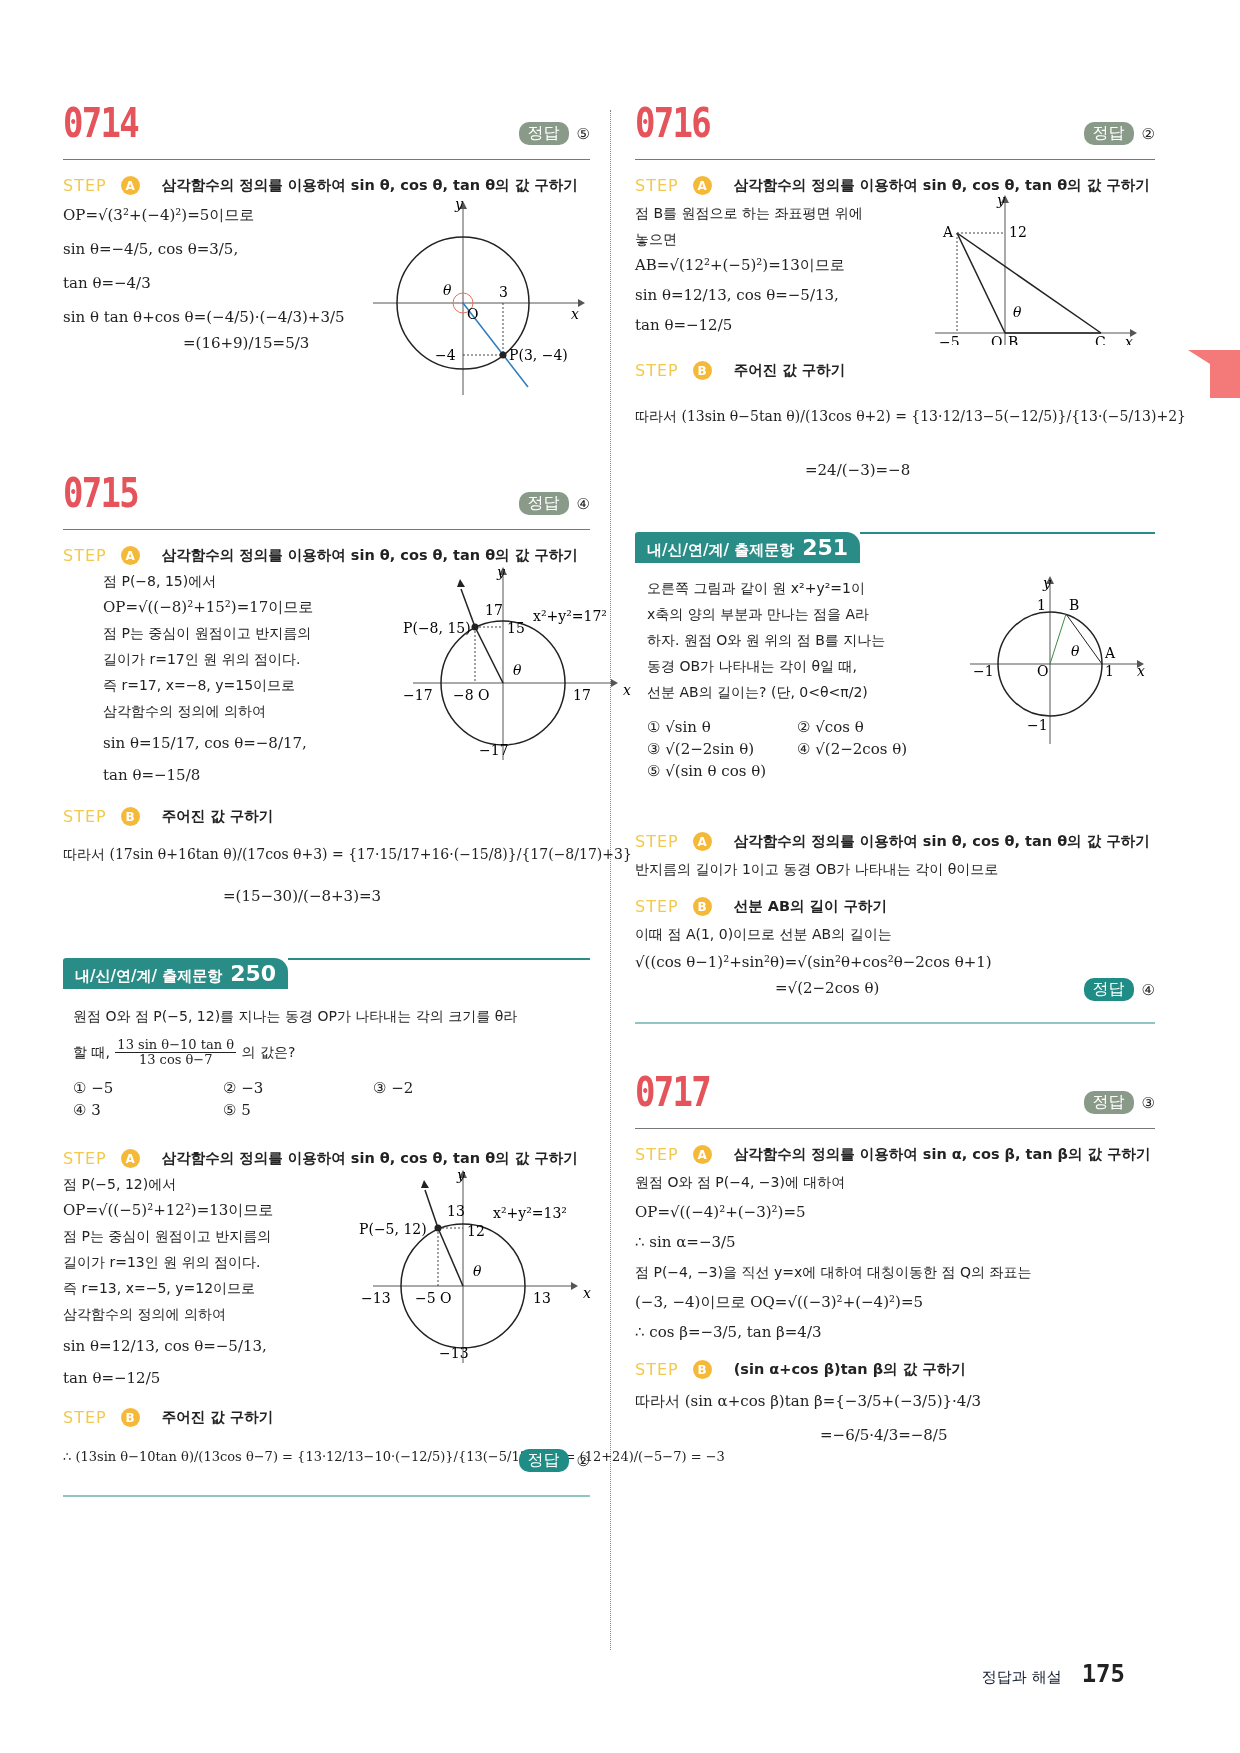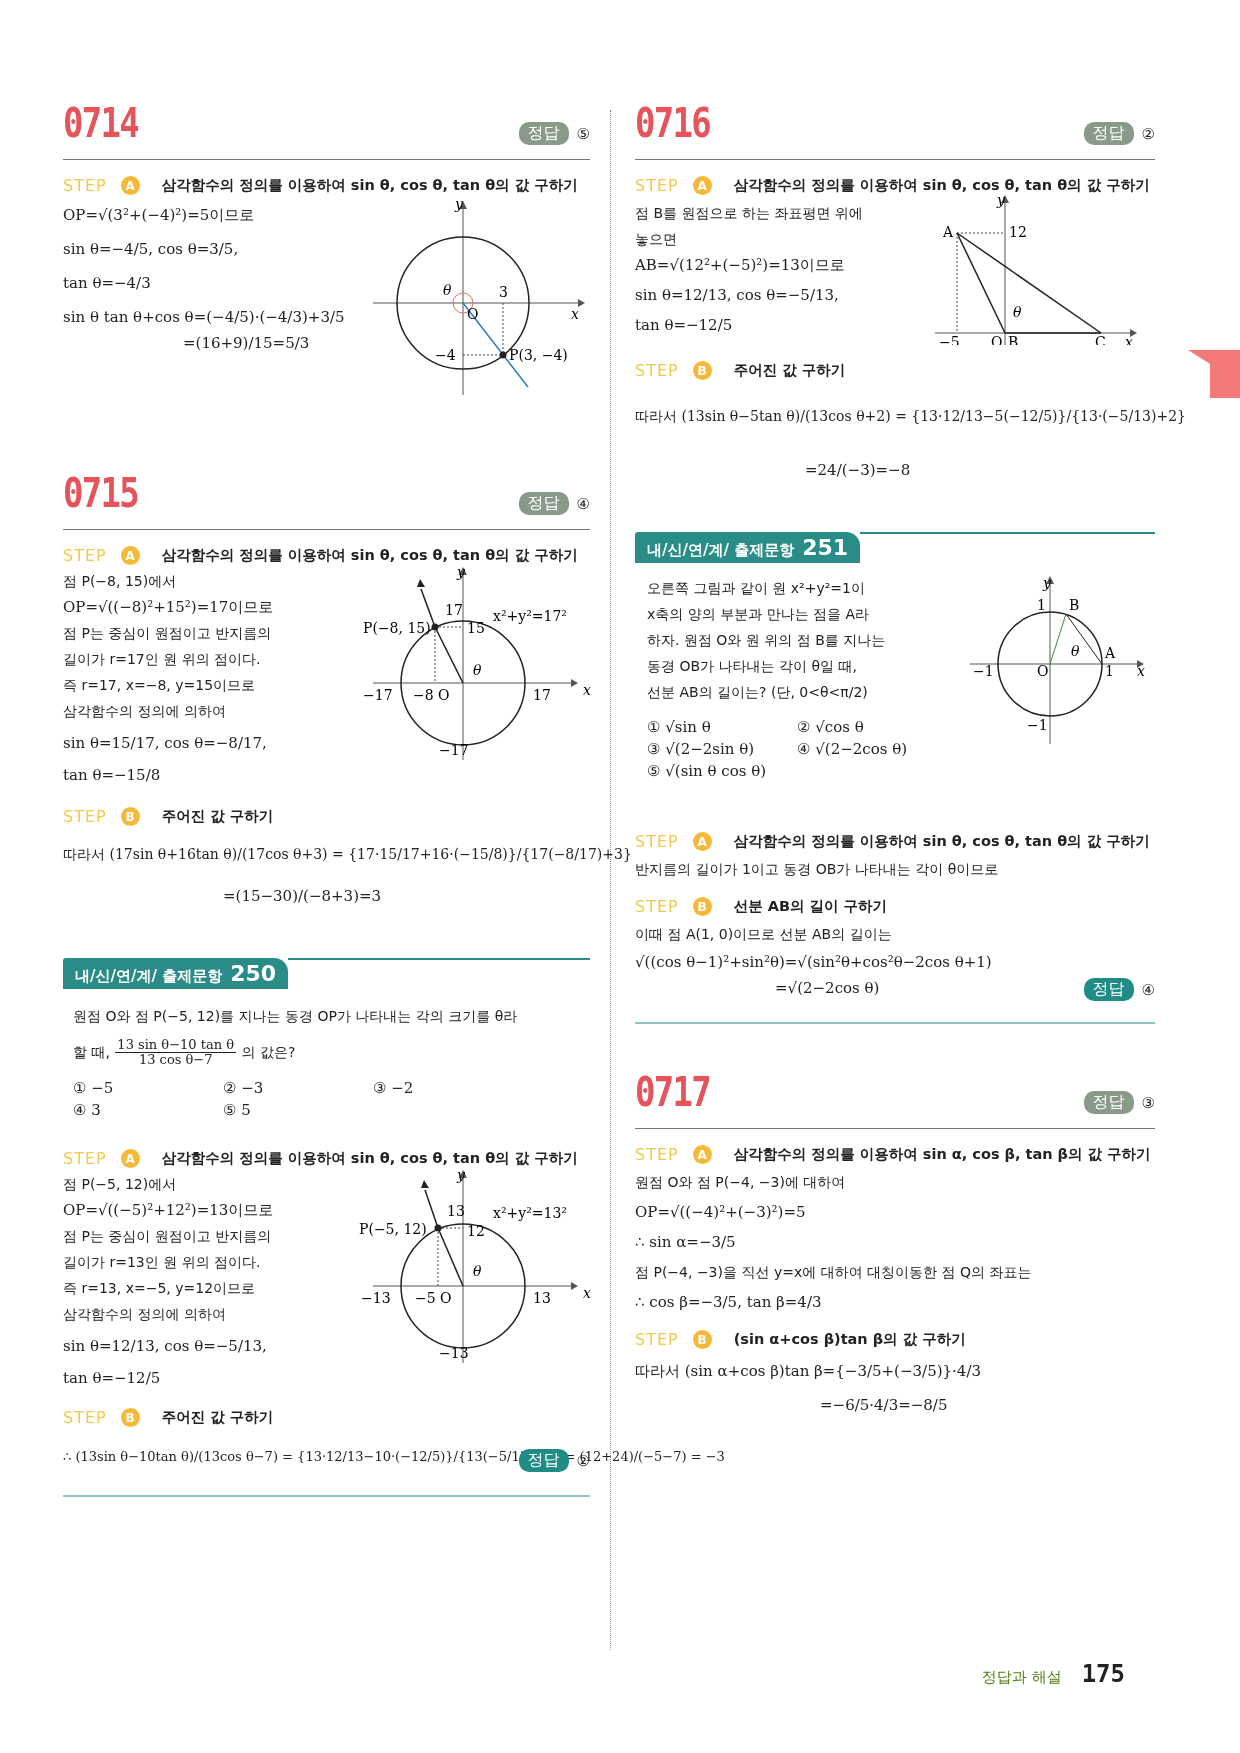--- a/index.html
+++ b/index.html
@@ -22,21 +22,21 @@
   .sect-banner { position: relative; height: 34px; display: flex; align-items: flex-start; }
   .sect-tab { background: #2a8c86; color: #fff; padding: 3px 12px; border-radius: 3px 14px 0 0; font-family: "DejaVu Sans", sans-serif; font-size: 15px; font-weight: bold; display: flex; align-items: baseline; gap: 8px; }
   .sect-tab .num { font-size: 22px; }
   .sect-line { flex: 1; height: 2px; background: #2a8c86; margin-bottom: 26px; }
   .rule-teal { height: 2px; background: #8fc6c3; }
   .choices { display: grid; grid-template-columns: 150px 150px 150px; row-gap: 4px; margin-top: 12px; font-size: 15px; }
   .vline { position: absolute; left: 610px; top: 110px; width: 0; height: 1540px; border-left: 1.5px dotted #888; }
   .side-tab { position: absolute; right: 0; top: 350px; width: 30px; height: 48px; background: #f47a7a; }
   .side-tab:before { content: ""; position: absolute; left: -22px; top: 0; border-top: 14px solid #f47a7a; border-left: 22px solid transparent; }
   .footer { position: absolute; right: 115px; top: 1660px; display: flex; align-items: baseline; gap: 20px; }
-  .footer .lbl { font-family: "DejaVu Sans", sans-serif; font-size: 15px; color: #4d7c0f; }
+  .footer .lbl { font-family: "DejaVu Sans", sans-serif; font-size: 15px; color: #0f172a; }
   .footer .pg { font-family: "DejaVu Sans Mono", monospace; font-size: 24px; font-weight: bold; color: #222; }
   svg text { font-family: "DejaVu Serif", serif; font-size: 14px; }
 </style>
 </head>
 <body>
 
 <div class="vline"></div>
 <div class="side-tab"></div>
 
 <div class="col" style="left:63px; top:100px; width:527px;">
@@ -90,21 +90,21 @@
       <div class="ans">
         <span class="ans-badge">정답</span>
         <span>④</span>
       </div>
     </div>
     <div class="step">
       <span class="step-lbl">STEP</span>
       <span class="step-circle">A</span>
       <span class="step-title">삼각함수의 정의를 이용하여 sin θ, cos θ, tan θ의 값 구하기</span>
     </div>
-    <div style="position:relative; height:240px;">
+    <div style="position:relative; height:240px;margin-left:40px;">
       <div style="position:absolute; left:0; top:2px;">
         <div class="line kr">점 P(−8, 15)에서</div>
         <div class="line">OP=√((−8)²+15²)=17이므로</div>
         <div class="line kr">점 P는 중심이 원점이고 반지름의</div>
         <div class="line kr">길이가 r=17인 원 위의 점이다.</div>
         <div class="line kr">즉 r=17, x=−8, y=15이므로</div>
         <div class="line kr">삼각함수의 정의에 의하여</div>
         <div class="line" style="margin-top:8px">sin θ=15/17, cos θ=−8/17,</div>
         <div class="line" style="margin-top:8px">tan θ=−15/8</div>
       </div>
@@ -352,20 +352,21 @@
     </div>
     <div class="step">
       <span class="step-lbl">STEP</span>
       <span class="step-circle">A</span>
       <span class="step-title">삼각함수의 정의를 이용하여 sin α, cos β, tan β의 값 구하기</span>
     </div>
     <div class="line kr" style="margin-top:6px">원점 O와 점 P(−4, −3)에 대하여</div>
     <div class="line" style="margin-top:6px">OP=√((−4)²+(−3)²)=5</div>
     <div class="line" style="margin-top:6px">∴ sin α=−3/5</div>
     <div class="line kr" style="margin-top:6px">점 P(−4, −3)을 직선 y=x에 대하여 대칭이동한 점 Q의 좌표는</div>
+    <div class="line" style="margin-top:6px">(−3, −4)이므로 OQ=√((−3)²+(−4)²)=5</div>
     <div class="line" style="margin-top:6px">∴ cos β=−3/5, tan β=4/3</div>
     <div class="step">
       <span class="step-lbl">STEP</span>
       <span class="step-circle">B</span>
       <span class="step-title">(sin α+cos β)tan β의 값 구하기</span>
     </div>
     <div class="line" style="margin-top:10px">따라서 (sin α+cos β)tan β={−3/5+(−3/5)}·4/3</div>
     <div class="line" style="margin-top:10px; margin-left:185px">=−6/5·4/3=−8/5</div>
   </section>
 </div>

